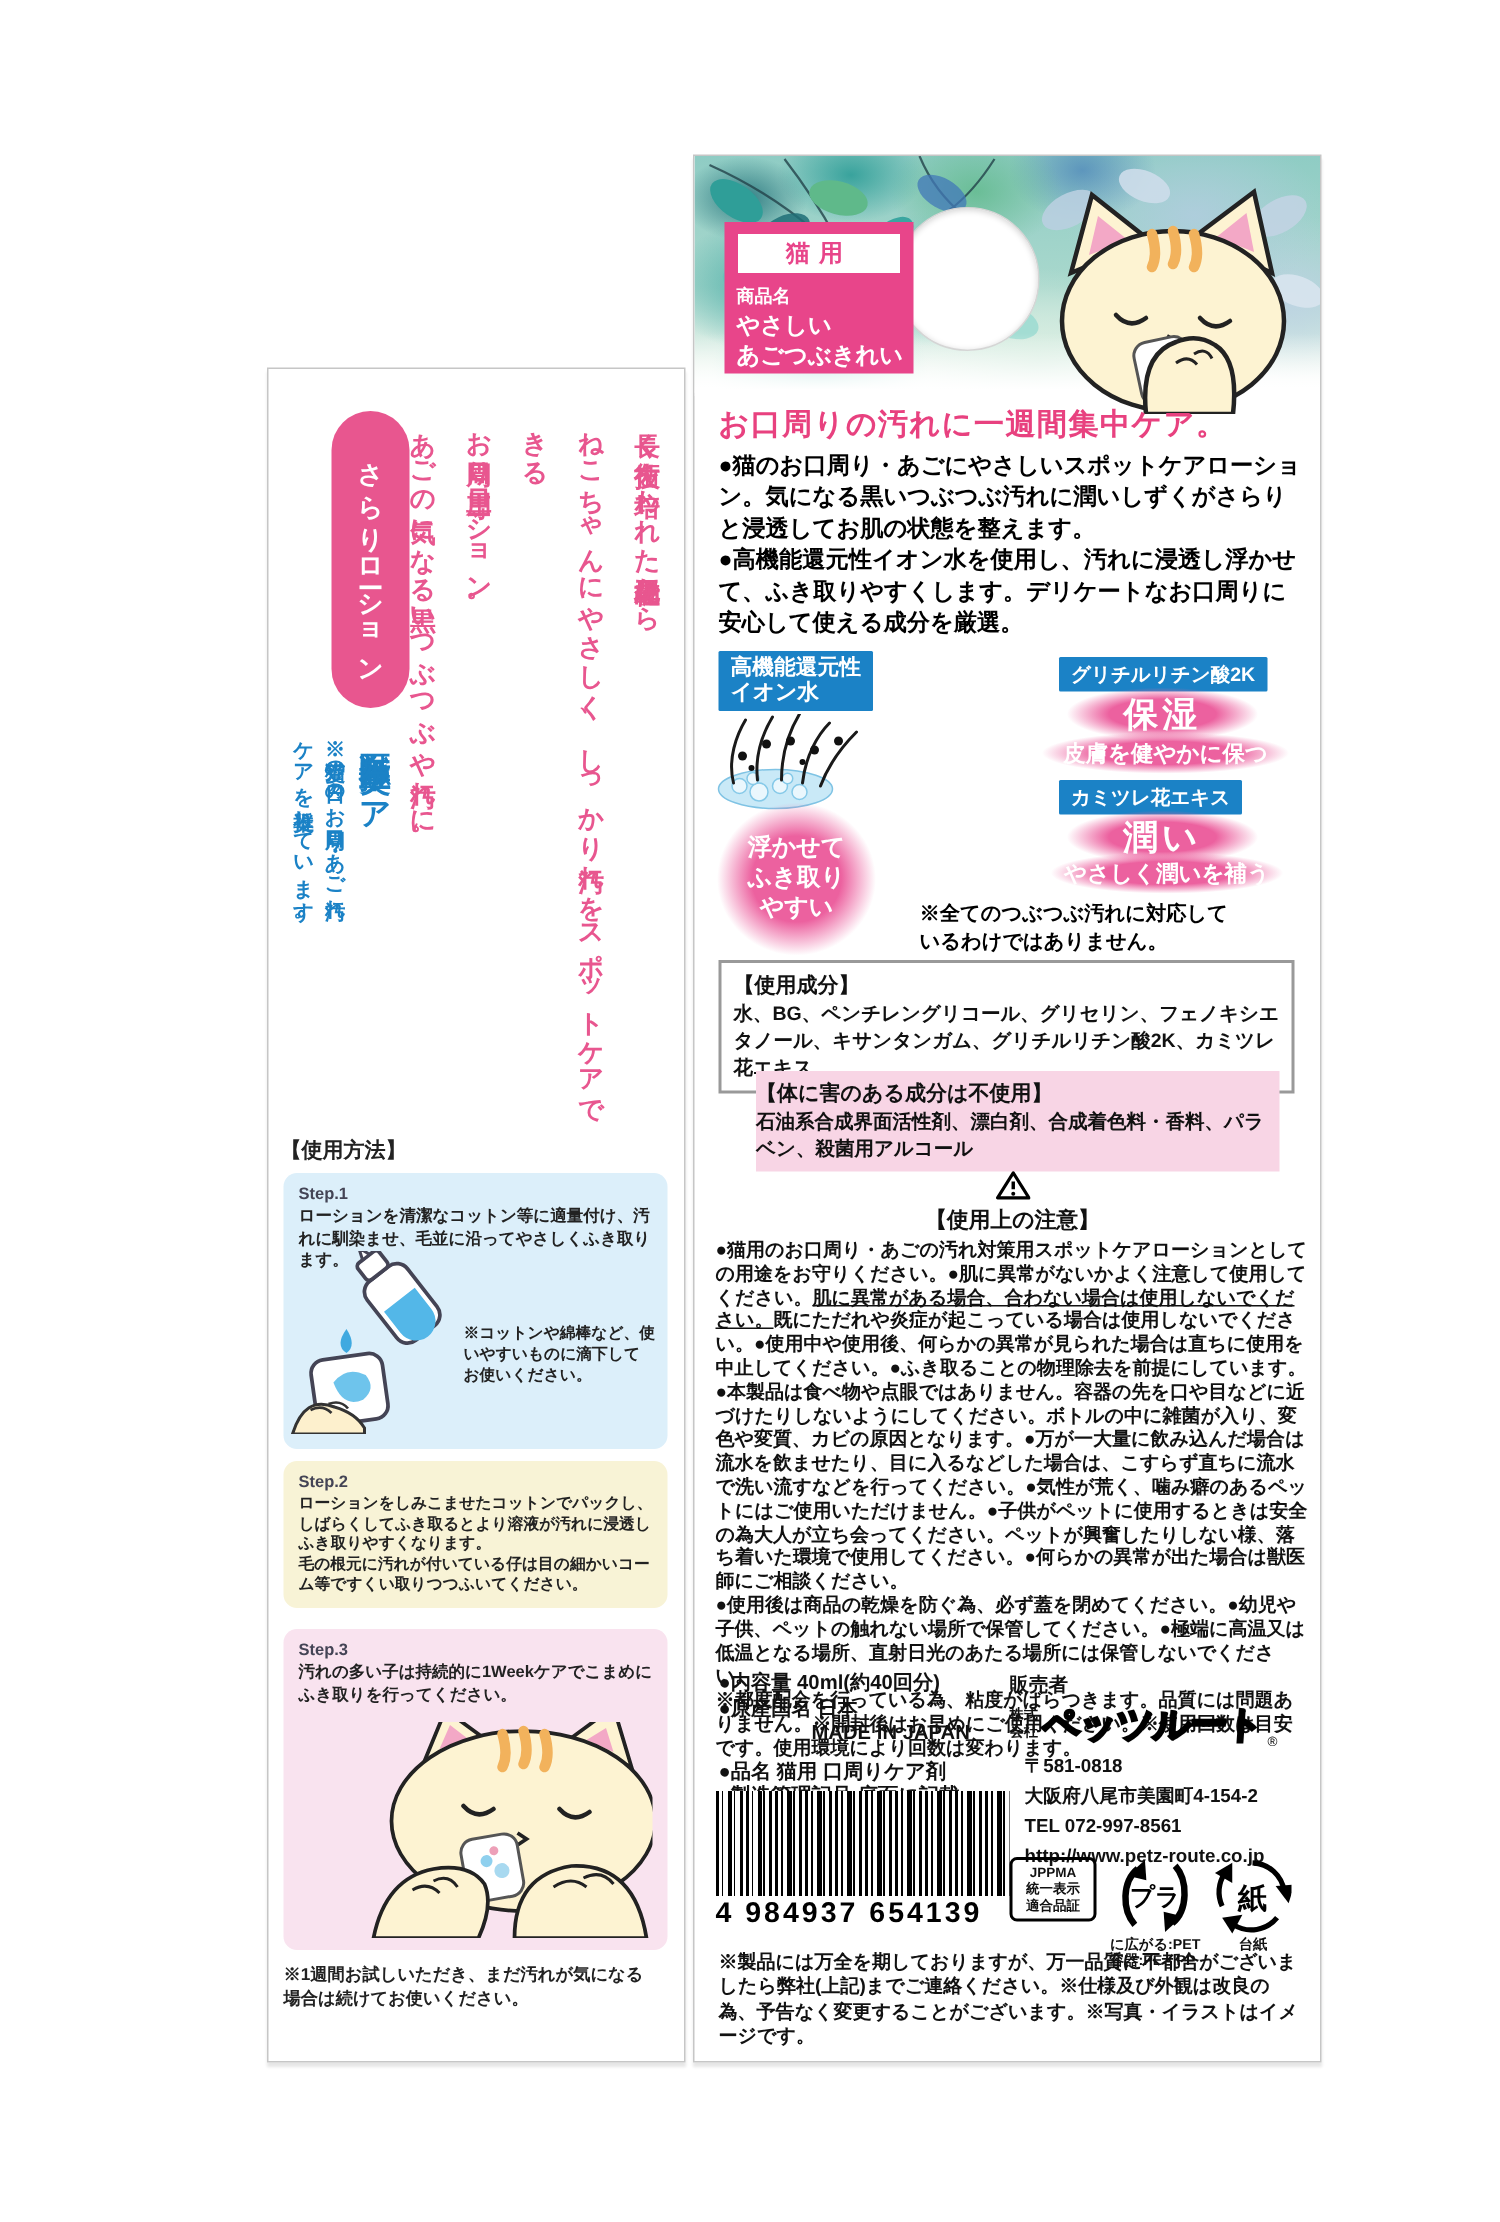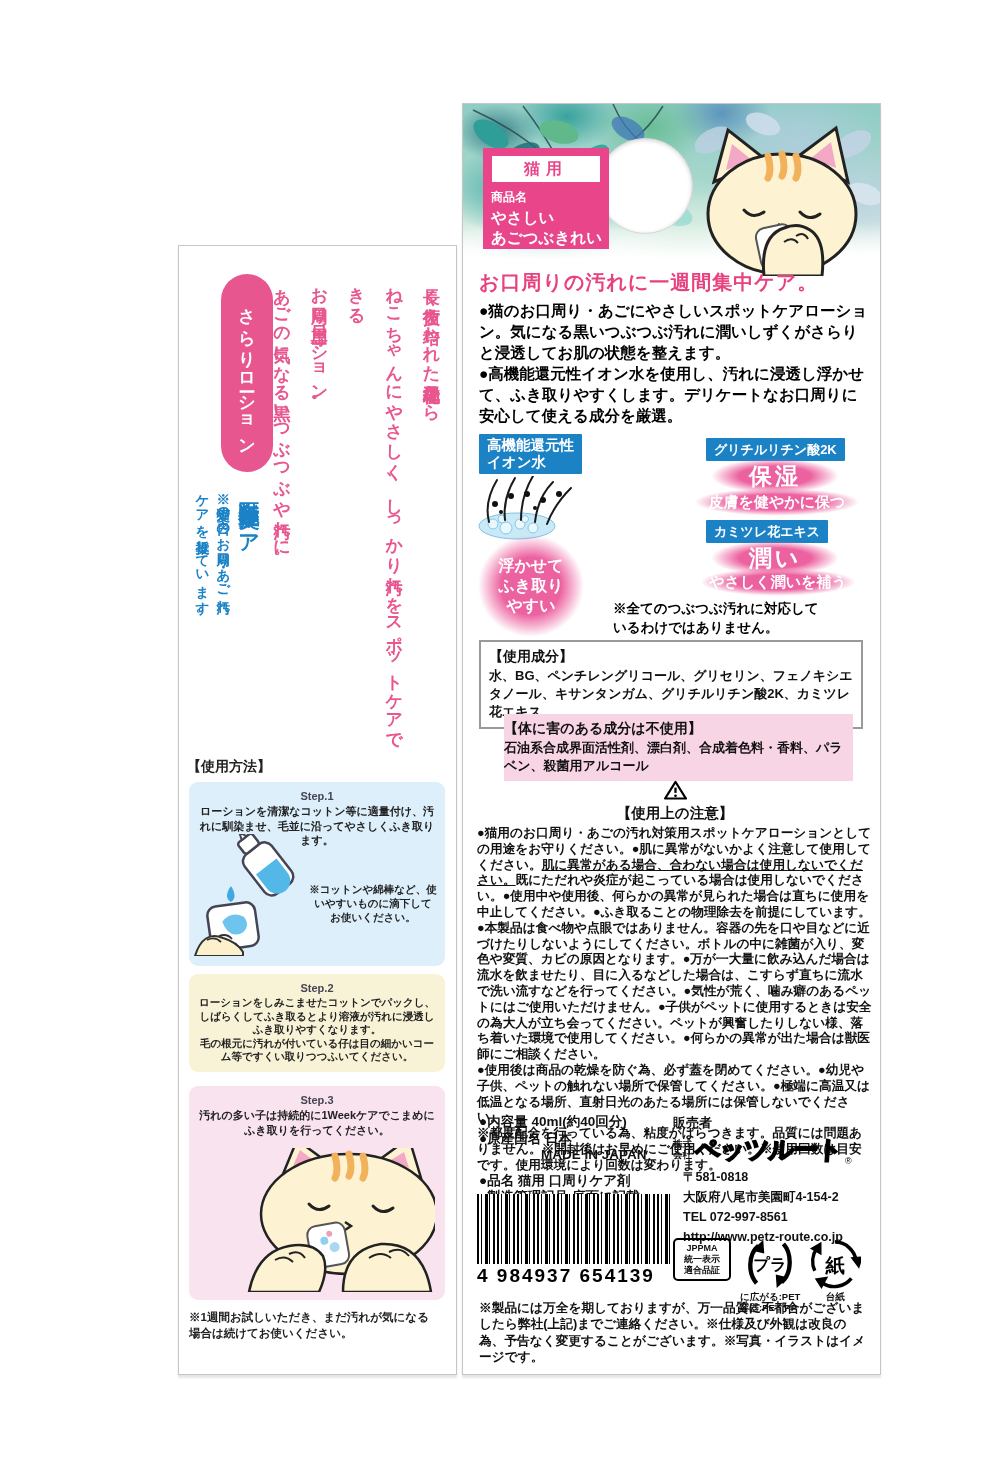--- a/index.html
+++ b/index.html
@@ -13,21 +13,21 @@
   .vtext{writing-mode:vertical-rl;text-orientation:upright;white-space:pre-line;}
 
   
   .ribbon{left:42px;top:28px;width:52px;height:198px;background:#e8568f;border-radius:26px;
           color:#fff;font-size:17px;font-weight:700;display:flex;align-items:center;justify-content:center;
           letter-spacing:2px;}
   .tagline{right:6px;top:30px;height:478px;font-size:17px;line-height:2.2;color:#e8568f;font-weight:700;}
   .vet-note{left:12px;top:238px;height:285px;font-size:13.5px;line-height:1.55;color:#1b82c6;font-weight:700;}
   .vet-title{left:56px;top:238px;height:200px;font-size:21px;letter-spacing:2px;color:#1b82c6;font-weight:700;}
   .howto-title{left:8px;top:512px;font-size:14px;font-weight:700;color:#222;}
-  .stepbox{left:10px;width:256px;border-radius:9px;padding:8px 10px;box-sizing:border-box;text-align:center;}
+  .stepbox{left:10px;width:256px;border-radius:9px;padding:8px 10px;box-sizing:border-box;}
   #step1{top:536px;height:184px;background:#dceffa;}
   #step2{top:728px;height:98px;background:#f8f3d6;}
   #step3{top:840px;height:214px;background:#f9e3ef;}
   .step-label{font-size:11px;color:#445;margin-bottom:2px;font-weight:600;}
   .step-text{font-size:11px;line-height:14.5px;font-weight:600;color:#222;}
   #step2 .step-text{font-size:10.5px;line-height:13.5px;}
   .step1-note{position:absolute;left:120px;top:100px;width:128px;font-size:10.5px;line-height:14px;font-weight:600;color:#222;}
   .step1-art{position:absolute;left:4px;top:52px;}
   .step3-art{position:absolute;left:8px;top:62px;}
   .footer-note{left:10px;top:1064px;width:248px;font-size:11.5px;line-height:15.5px;font-weight:600;color:#222;}

